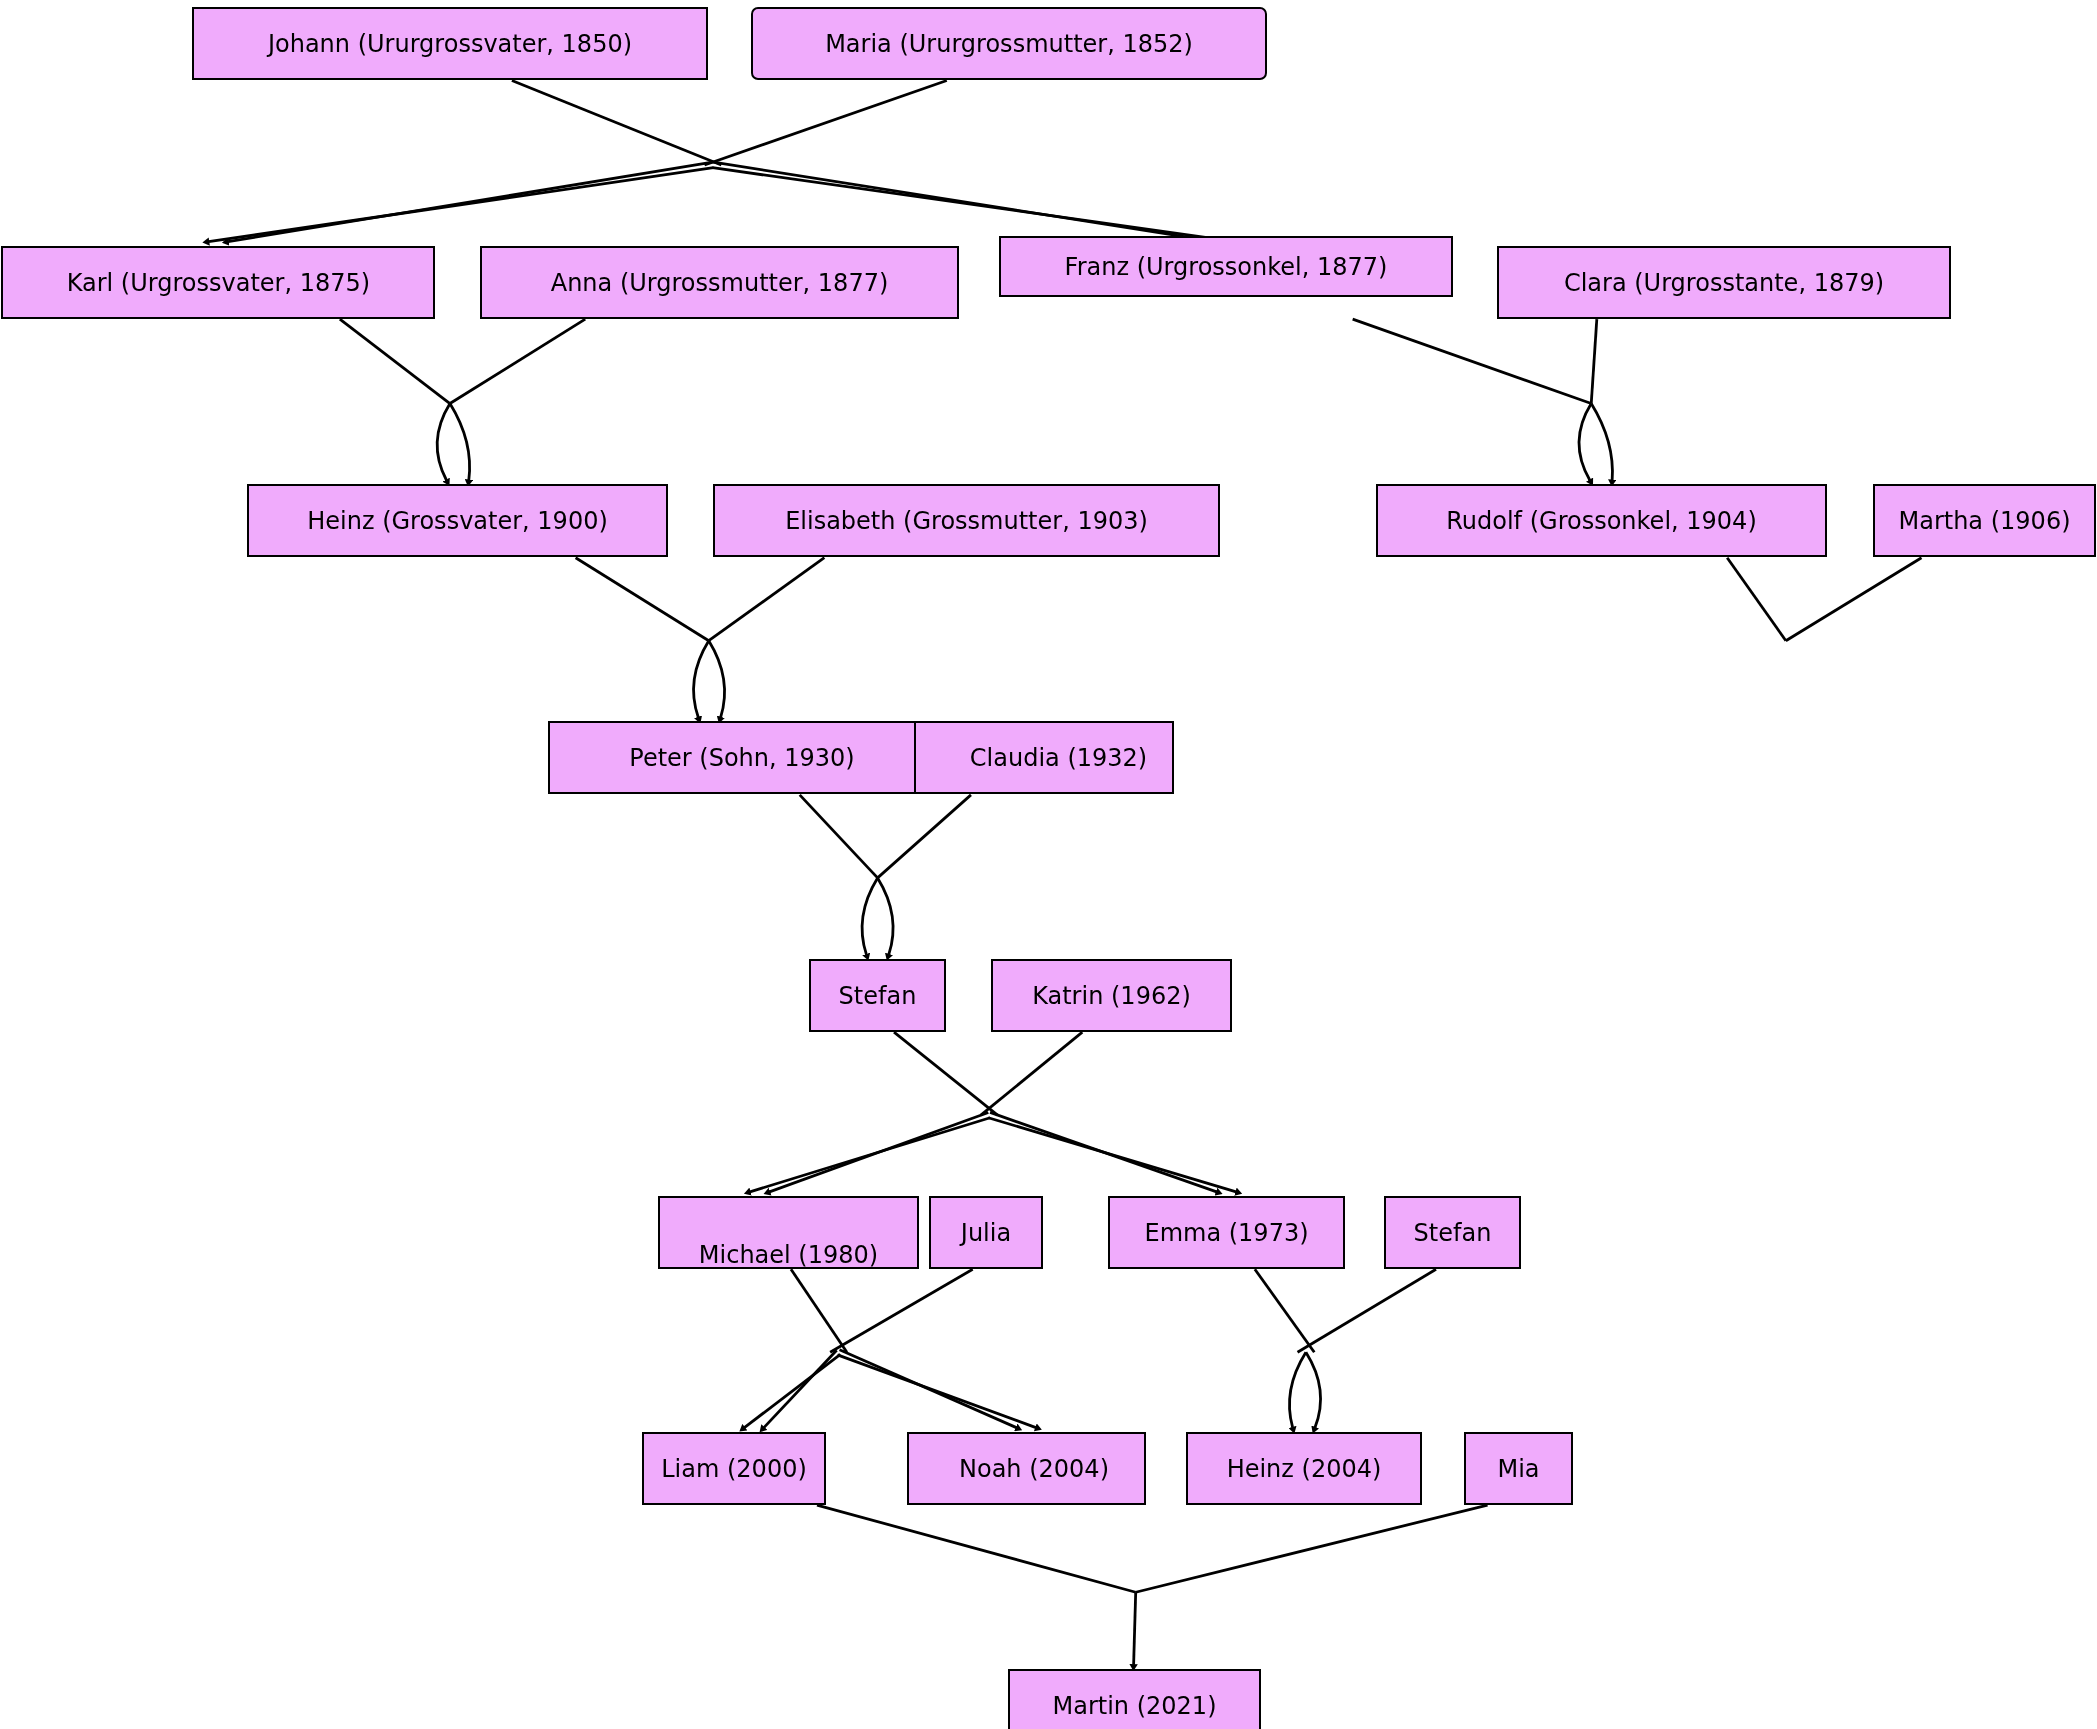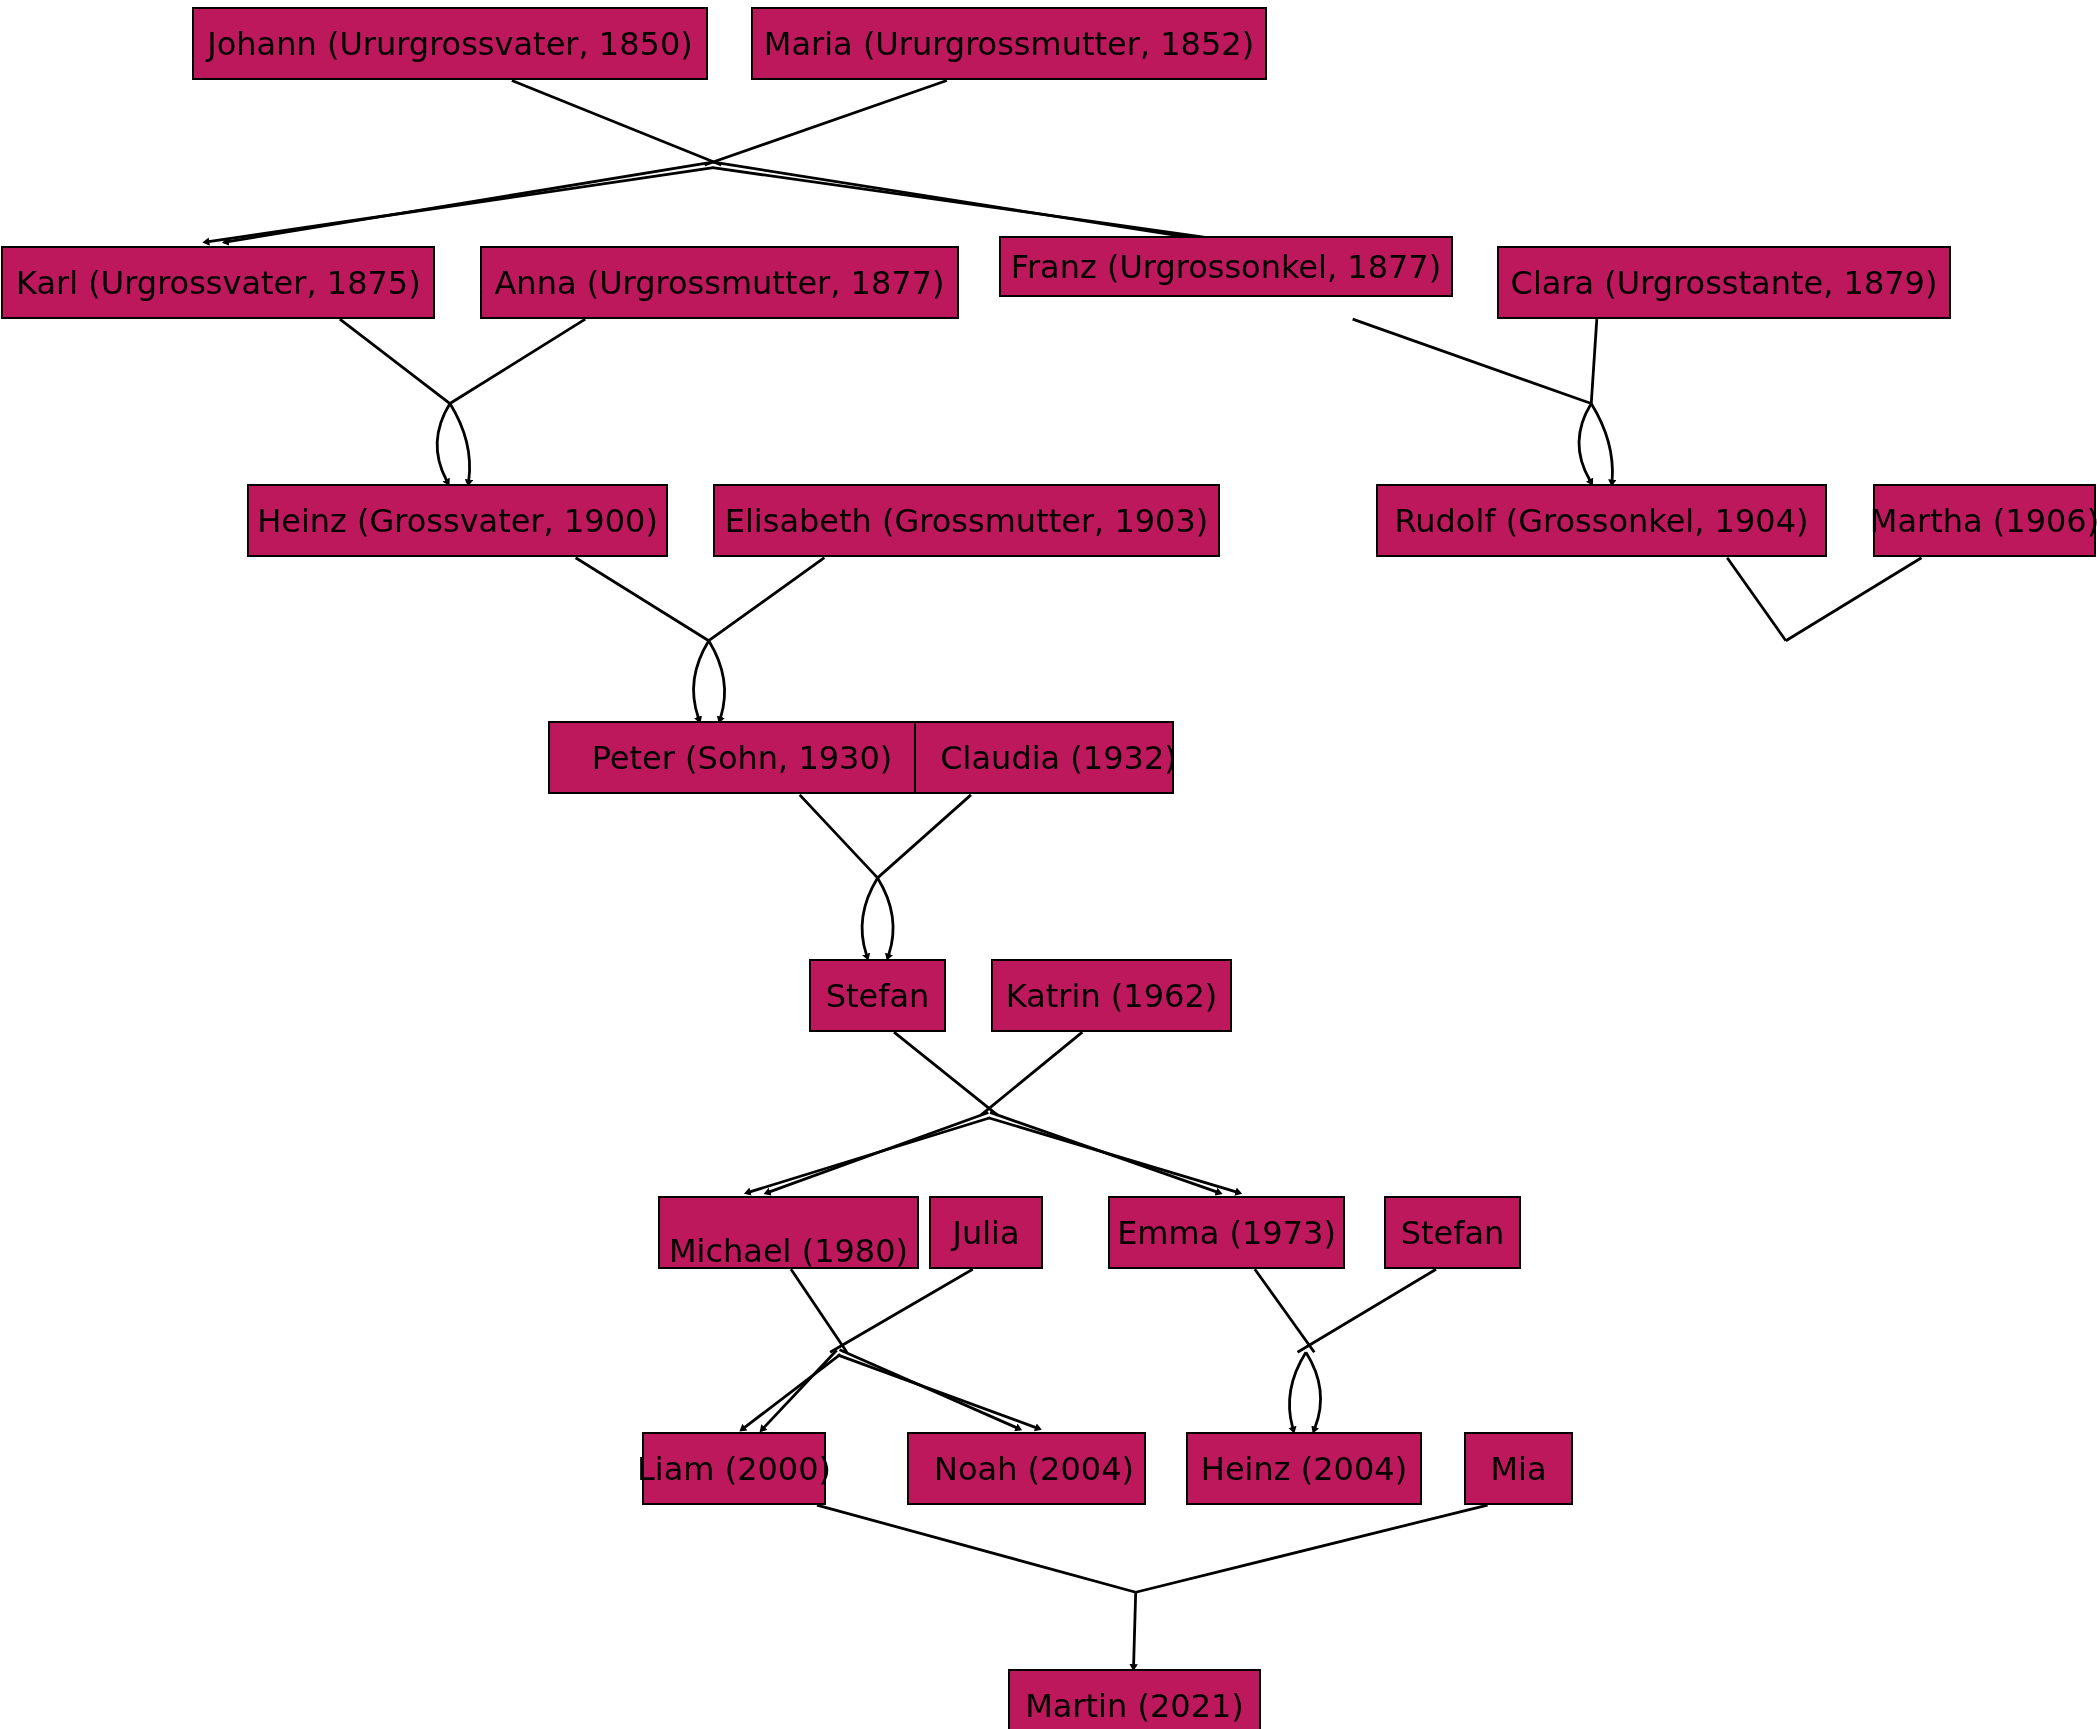--- a/index.html
+++ b/index.html
@@ -21,28 +21,28 @@
     position: absolute;
     left: 0;
     top: 0;
     width: 2097px;
     height: 1730px;
     display: block;
   }
   .node-box {
     position: absolute;
     box-sizing: border-box;
-    background: #be185d;
+    background: #f0abfc;
     border: 2.1px solid #000000;
     display: flex;
     align-items: center;
     justify-content: center;
     color: #000000;
     font-family: "DejaVu Sans", sans-serif;
-    font-size: 32px;
+    font-size: 24px;
     line-height: 1;
     white-space: nowrap;
     letter-spacing: 0px;
   }
   .node-label {
     pointer-events: none;
   }
 </style>
 </head>
 <body>
@@ -97,21 +97,21 @@
         <path d="M1872,1938 Q1906,1992 1885,2046" stroke="#000000" stroke-width="4" fill="none" marker-end="url(#arrowhead)"></path>
         <path d="M1171.16,2157 L1628,2282" stroke="#000000" stroke-width="4" fill="none"></path>
         <path d="M2132.32,2157 L1628,2282" stroke="#000000" stroke-width="4" fill="none"></path>
         <path d="M1628,2282 L1625,2386" stroke="#000000" stroke-width="4" fill="none" marker-end="url(#arrowhead)"></path>
       </g>
   </svg>
   <div id="node-layer">
       <div class="node-box" style="left: 192px; top: 7px; width: 516px; height: 73px;">
         <span class="node-label">Johann (Ururgrossvater, 1850)</span>
       </div>
-      <div class="node-box" style="left: 751px; top: 7px; width: 516px; height: 73px;">
+      <div class="node-box" style="left: 751px; top: 7px; width: 516px; height: 73px; border-radius: 7px;">
         <span class="node-label">Maria (Ururgrossmutter, 1852)</span>
       </div>
       <div class="node-box" style="left: 1.4px; top: 246px; width: 434px; height: 73px;">
         <span class="node-label">Karl (Urgrossvater, 1875)</span>
       </div>
       <div class="node-box" style="left: 480px; top: 246px; width: 479px; height: 73px;">
         <span class="node-label">Anna (Urgrossmutter, 1877)</span>
       </div>
       <div class="node-box" style="left: 999px; top: 236px; width: 454px; height: 61px;">
         <span class="node-label">Franz (Urgrossonkel, 1877)</span>

